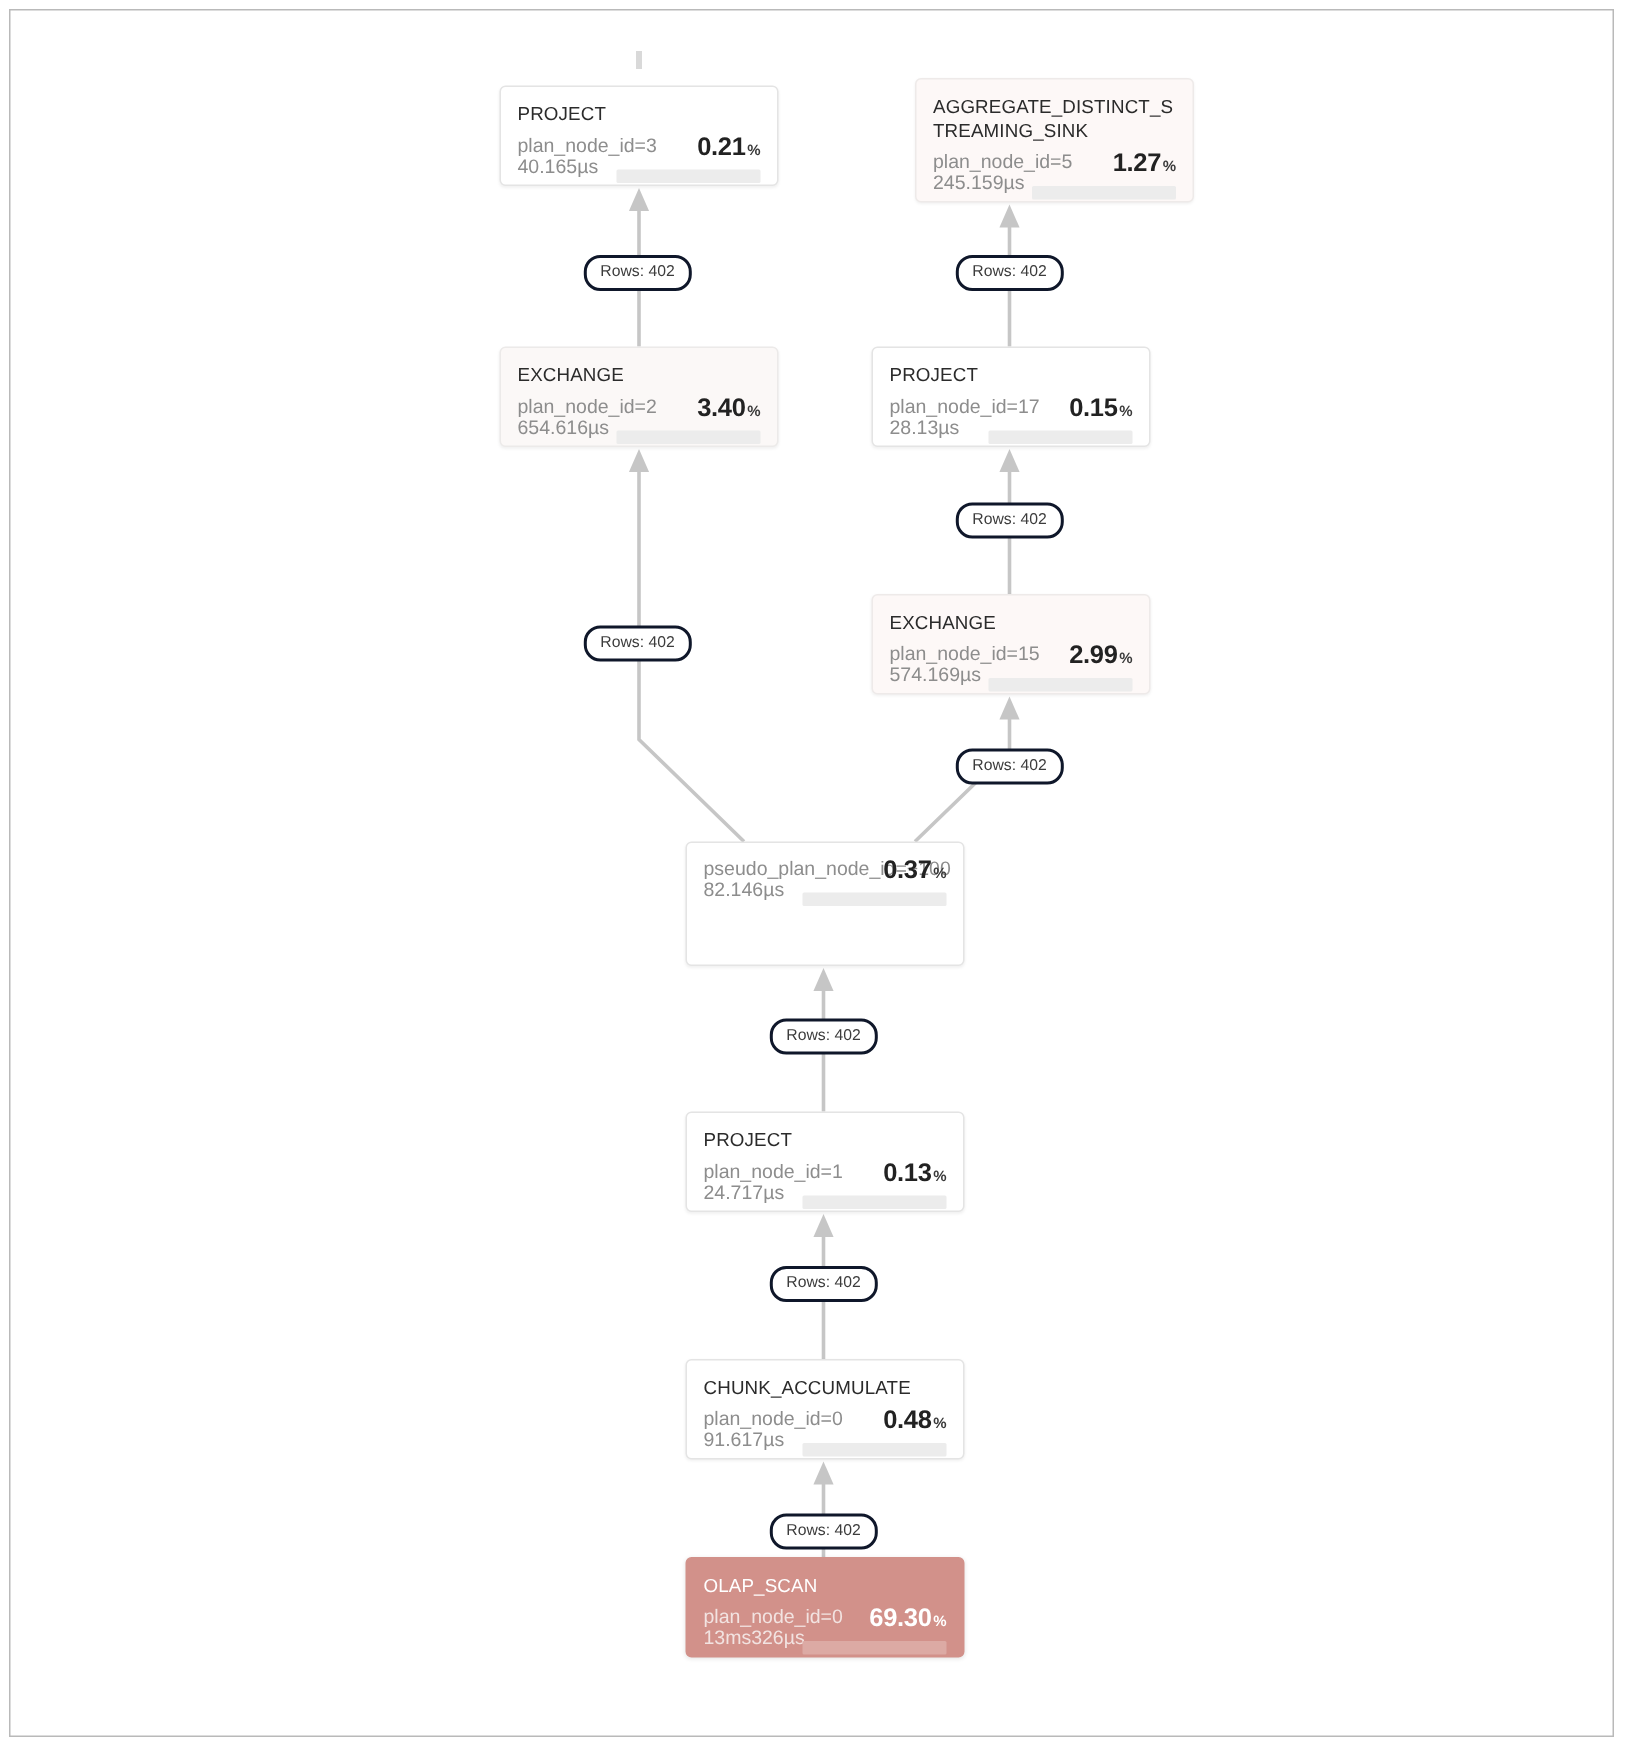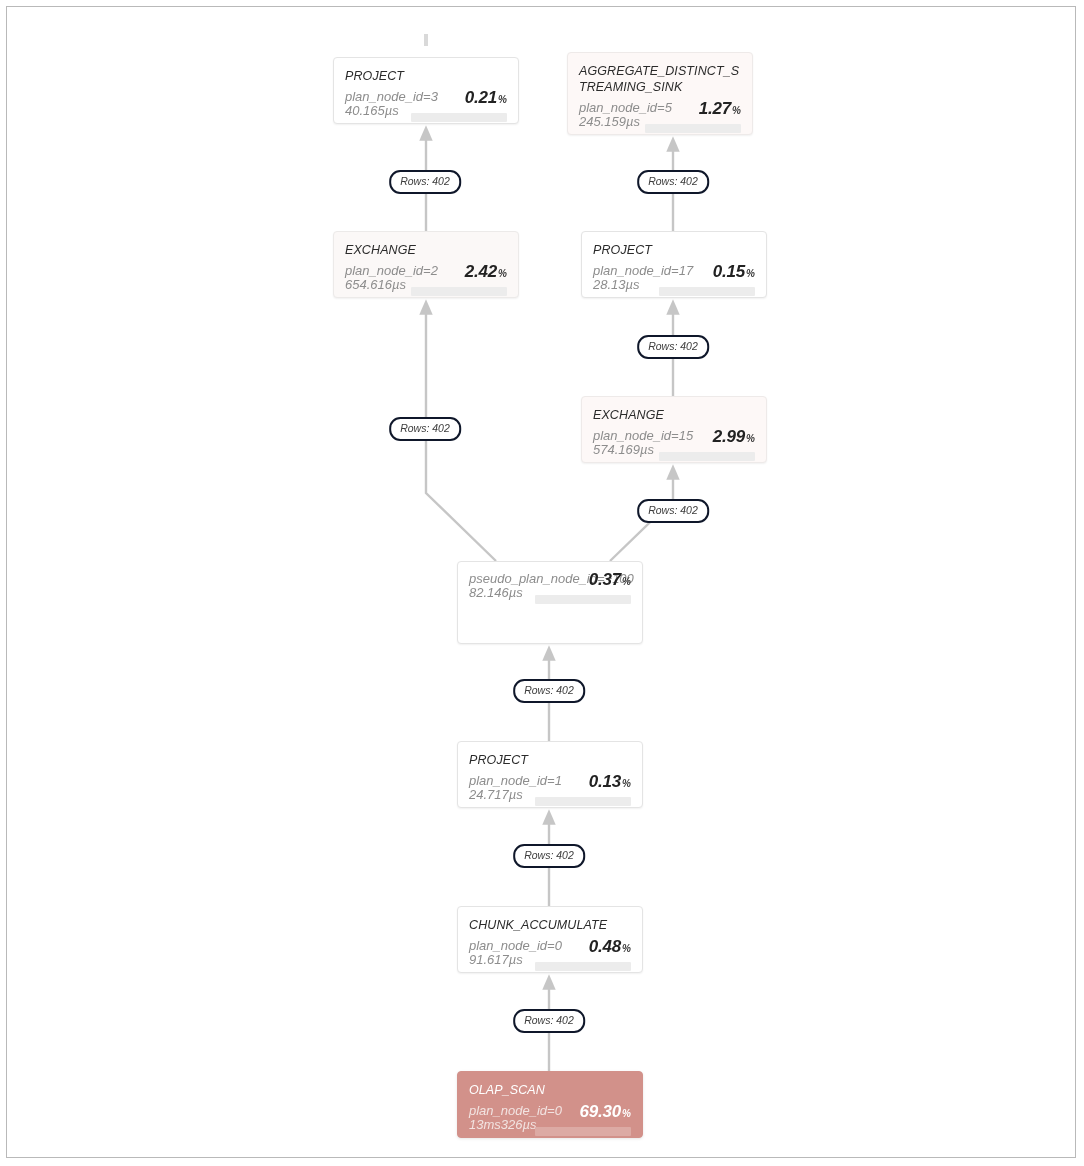--- a/index.html
+++ b/index.html
@@ -22,21 +22,20 @@
     border: 1px solid #b9b9b9;
     background: #ffffff;
     box-sizing: border-box;
   }
   #graph {
     position: absolute;
     left: 0;
     top: 0;
     width: 864px;
     height: 1166px;
-    font-style: italic;
   }
   #edge-layer {
     position: absolute;
     left: 0;
     top: 0;
     width: 1084px;
     height: 1166px;
   }
 
   
@@ -158,38 +157,38 @@
         <div class="node-title">PROJECT</div>
         <div class="node-body">
           <div class="node-meta">plan_node_id=3</div>
           <div class="node-meta">40.165µs</div>
           <div class="node-metric">
             <div><span class="metric-value">0.21</span><span class="metric-unit">%</span></div>
             <div class="metric-bar"></div>
           </div>
         </div>
       </div>
-      <div class="plan-node tint-warm" style="left: 567px; top: 52px; width: 186px; height: 83px;">
+      <div class="plan-node tint-warm" style="left: 610px; top: 52px; width: 186px; height: 83px;">
         <div class="node-title">AGGREGATE_DISTINCT_STREAMING_SINK</div>
         <div class="node-body">
           <div class="node-meta">plan_node_id=5</div>
           <div class="node-meta">245.159µs</div>
           <div class="node-metric">
             <div><span class="metric-value">1.27</span><span class="metric-unit">%</span></div>
             <div class="metric-bar"></div>
           </div>
         </div>
       </div>
       <div class="plan-node tint-light" style="left: 333px; top: 231px; width: 186px; height: 67px;">
         <div class="node-title">EXCHANGE</div>
         <div class="node-body">
           <div class="node-meta">plan_node_id=2</div>
           <div class="node-meta">654.616µs</div>
           <div class="node-metric">
-            <div><span class="metric-value">2.42</span><span class="metric-unit">%</span></div>
+            <div><span class="metric-value">3.40</span><span class="metric-unit">%</span></div>
             <div class="metric-bar"></div>
           </div>
         </div>
       </div>
       <div class="plan-node " style="left: 581px; top: 231px; width: 186px; height: 67px;">
         <div class="node-title">PROJECT</div>
         <div class="node-body">
           <div class="node-meta">plan_node_id=17</div>
           <div class="node-meta">28.13µs</div>
           <div class="node-metric">
@@ -234,21 +233,21 @@
         <div class="node-title">CHUNK_ACCUMULATE</div>
         <div class="node-body">
           <div class="node-meta">plan_node_id=0</div>
           <div class="node-meta">91.617µs</div>
           <div class="node-metric">
             <div><span class="metric-value">0.48</span><span class="metric-unit">%</span></div>
             <div class="metric-bar"></div>
           </div>
         </div>
       </div>
-      <div class="plan-node tint-hot" style="left: 457px; top: 1071px; width: 186px; height: 67px;">
+      <div class="plan-node tint-hot" style="left: 457px; top: 1038px; width: 186px; height: 67px;">
         <div class="node-title">OLAP_SCAN</div>
         <div class="node-body">
           <div class="node-meta">plan_node_id=0</div>
           <div class="node-meta">13ms326µs</div>
           <div class="node-metric">
             <div><span class="metric-value">69.30</span><span class="metric-unit">%</span></div>
             <div class="metric-bar"></div>
           </div>
         </div>
       </div>

